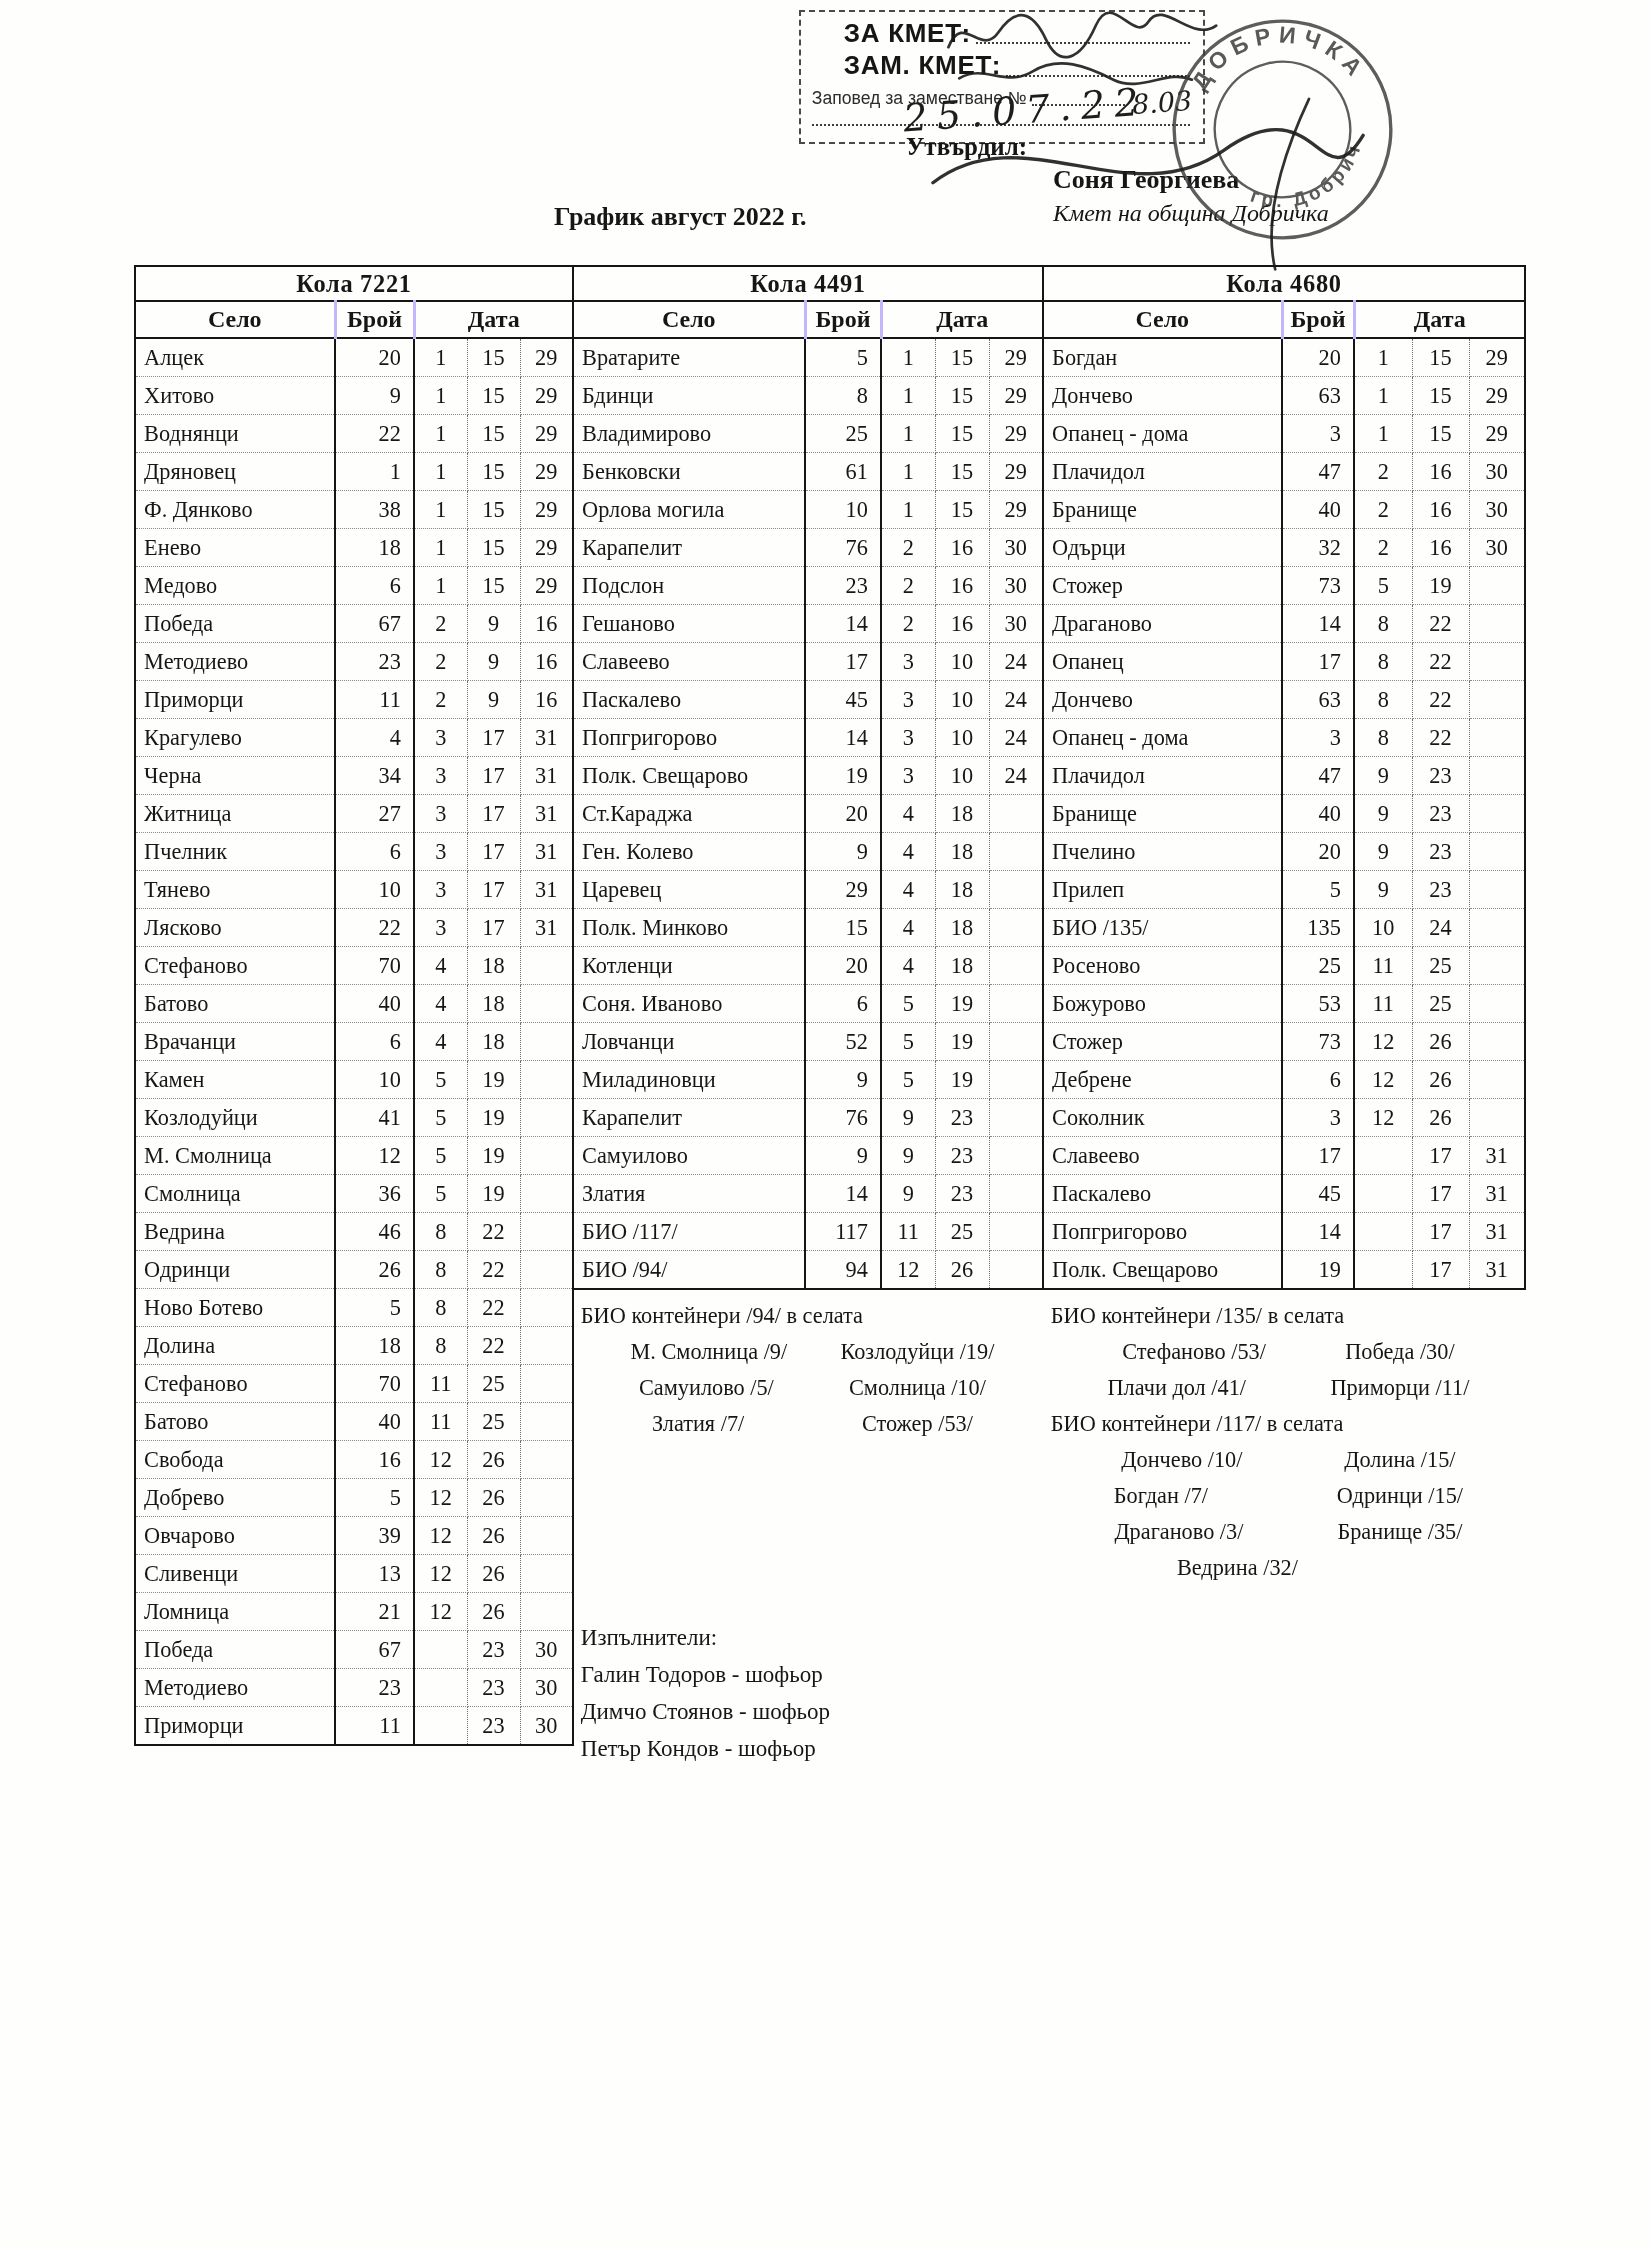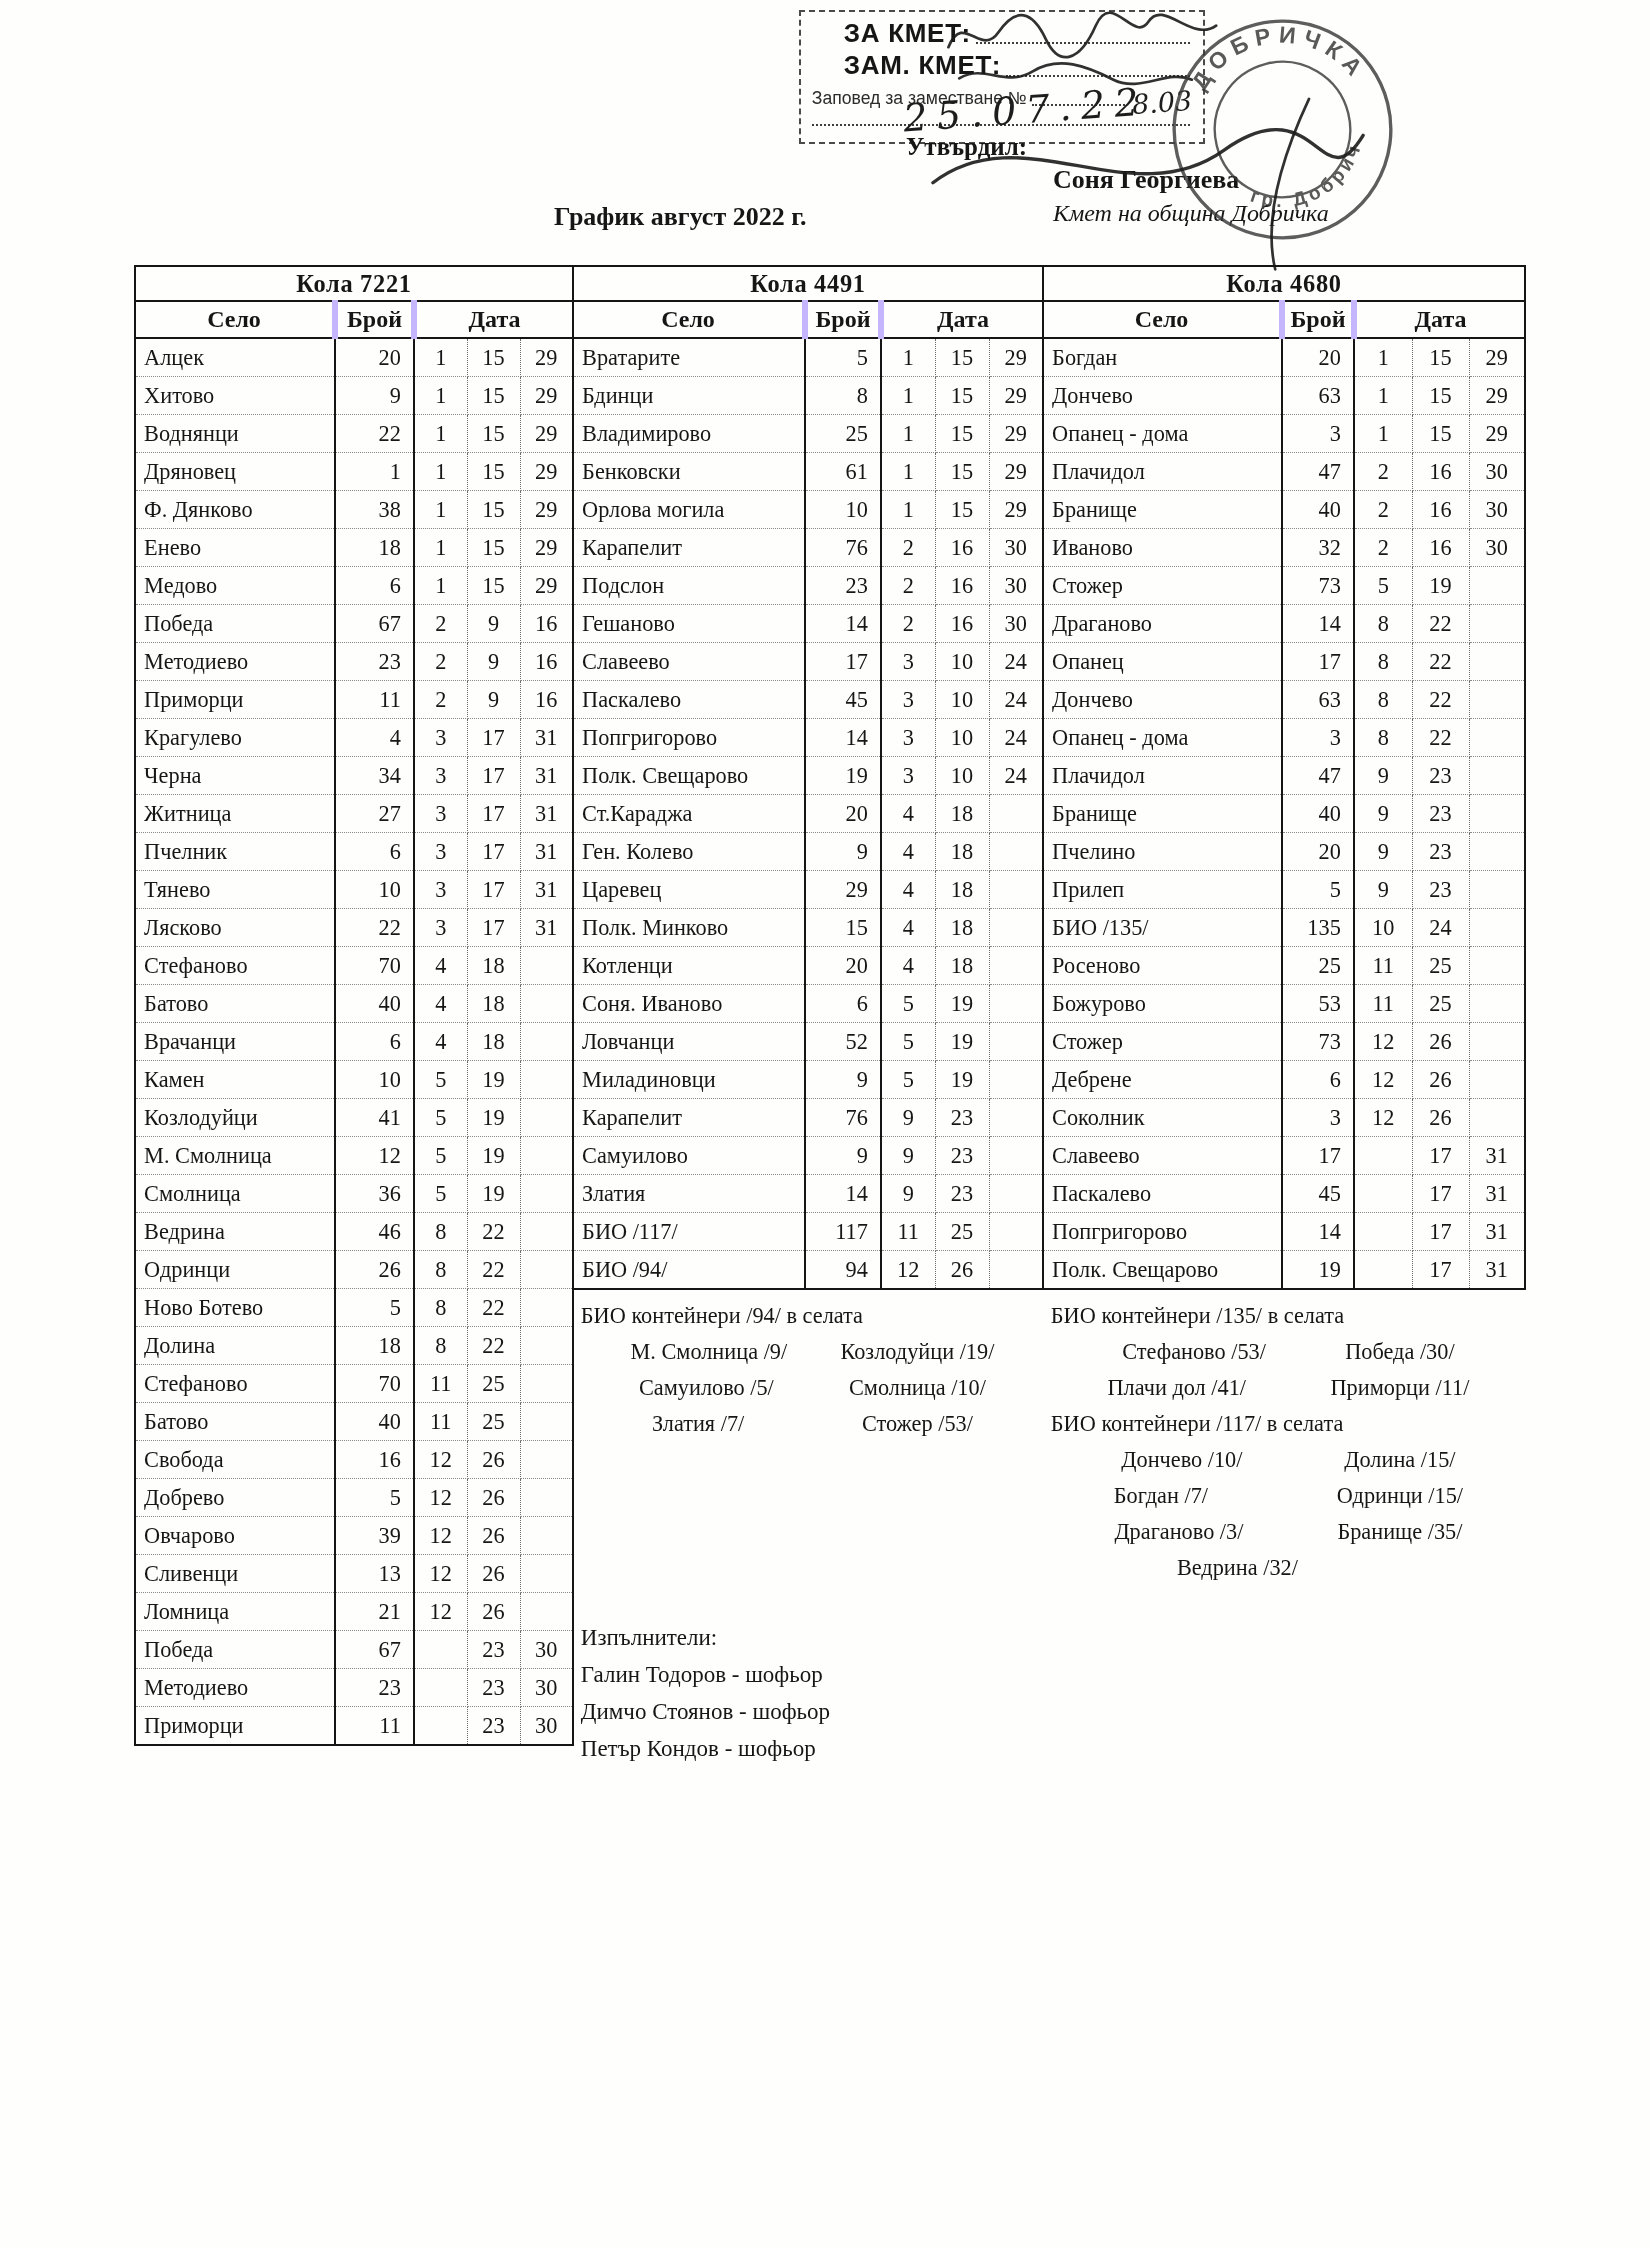--- a/index.html
+++ b/index.html
@@ -63,21 +63,21 @@
   .t3 col:nth-child(3){width:58px}.t3 col:nth-child(4){width:57px}.t3 col:nth-child(5){width:56px}
 
   tr.title-row th{
     font-size:24.4px;font-weight:bold;text-align:center;height:31px;
     border-bottom:2px solid #151515;letter-spacing:0.7px;
   }
   tr.head-row th{
     font-size:24px;font-weight:bold;text-align:center;height:32.5px;
     border-bottom:2.7px solid #151515;
   }
-  tr.head-row th:nth-child(1),tr.head-row th:nth-child(2){border-right:6px solid #c4b5fd;}
+  tr.head-row th:nth-child(1),tr.head-row th:nth-child(2){border-right:3px solid #c4b5fd;}
 
   tbody td{
     height:35px;font-size:22.3px;line-height:23px;
     border-bottom:1.4px dotted #8a8a8a;
     white-space:nowrap;overflow:hidden;
   }
   tbody td:nth-child(1){text-align:left;padding-left:8.1px;border-right:2px solid #151515;}
   tbody td:nth-child(2){text-align:right;padding-right:12.2px;border-right:2px solid #151515;}
   tbody td:nth-child(3),tbody td:nth-child(4){text-align:center;border-right:1.4px dotted #6b6b6b;}
   tbody td:nth-child(5){text-align:center;}
@@ -702,21 +702,21 @@
               <td>30</td>
             </tr>
             <tr>
               <td>Бранище</td>
               <td>40</td>
               <td>2</td>
               <td>16</td>
               <td>30</td>
             </tr>
             <tr>
-              <td>Иваново</td>
+              <td>Одърци</td>
               <td>32</td>
               <td>2</td>
               <td>16</td>
               <td>30</td>
             </tr>
             <tr>
               <td>Стожер</td>
               <td>73</td>
               <td>5</td>
               <td>19</td>

